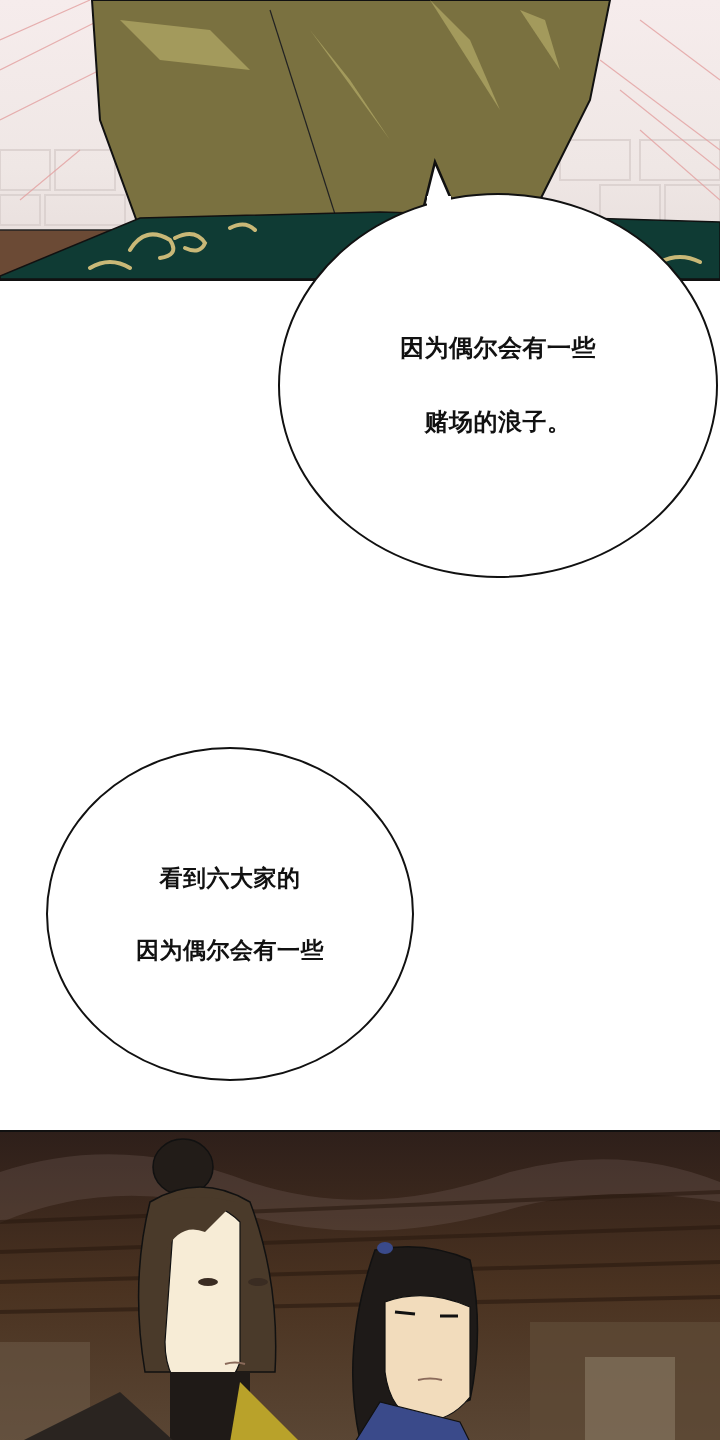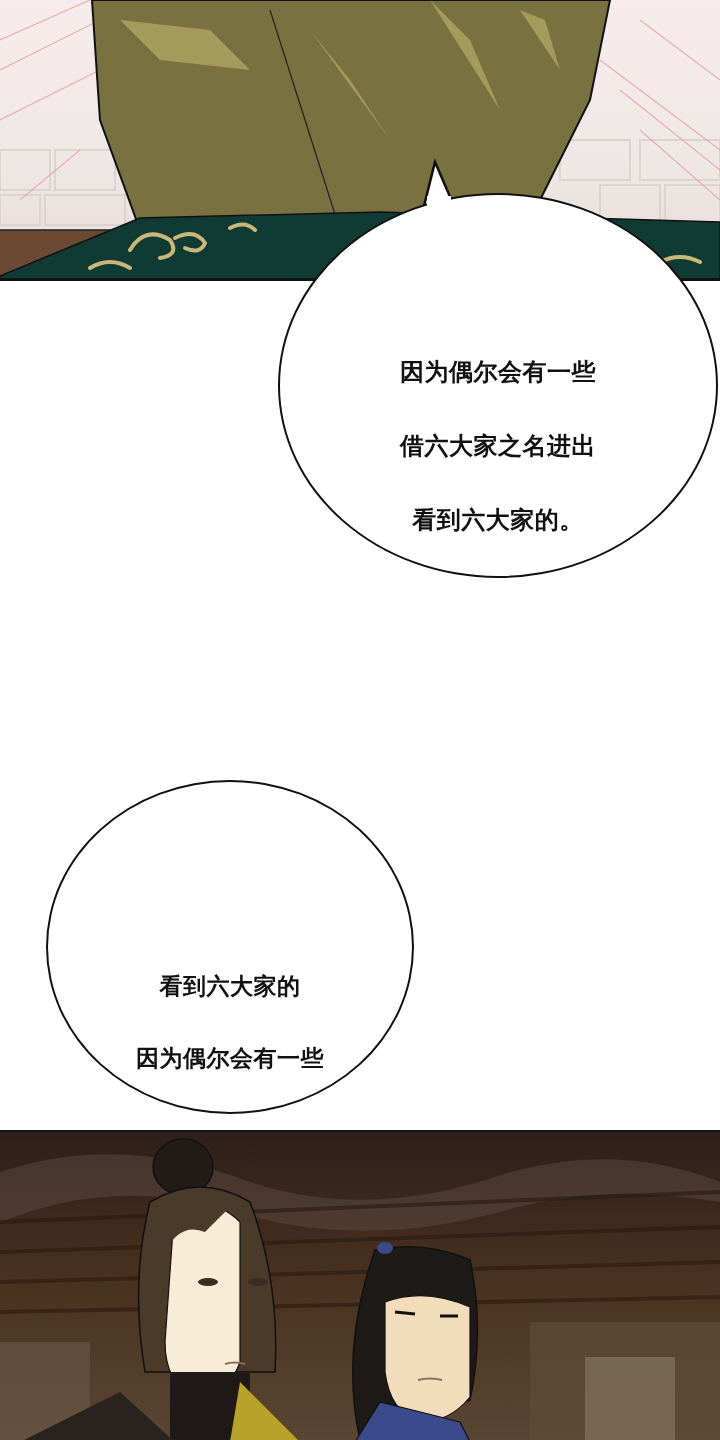--- a/index.html
+++ b/index.html
@@ -1,20 +1,20 @@
 <!DOCTYPE html>
 <html><head>
 <meta charset="utf-8">
 <style>
   html,body{margin:0;padding:0;background:#ffffff;}
   body{width:720px;height:1440px;position:relative;overflow:hidden;font-family:"DejaVu Sans","Liberation Sans",sans-serif;}
   .panel{position:absolute;left:0;width:720px;overflow:hidden;}
   #panel-top{top:0;height:279px;background:linear-gradient(180deg,#f6ecec 0%,#efe7e5 60%,#e6dcda 100%);border-bottom:2px solid #111;}
   #panel-bottom{top:1130px;height:310px;background:#3a2a1f;border-top:2px solid #111;}
-  .bubble{position:absolute;background:#fff;border:2.5px solid #111;border-radius:50%;display:flex;align-items:flex-end;justify-content:center;box-sizing:border-box;}
+  .bubble{position:absolute;background:#fff;border:2.5px solid #111;border-radius:50%;display:flex;align-items:center;justify-content:center;box-sizing:border-box;}
   .bubble-text{text-align:center;font-weight:bold;color:#111;font-size:24px;line-height:37px;letter-spacing:0.5px;white-space:pre-line;}
   svg{display:block;}
 </style>
 </head>
 <body>
 
 <div class="panel" id="panel-top">
   <svg width="720" height="279" viewBox="0 0 720 279">
 
     <g stroke="#d9cfcd" stroke-width="2" fill="none" opacity="0.8">
@@ -59,28 +59,27 @@
     </g>
   </svg>
 </div>
 
 <svg style="position:absolute;left:420px;top:158px;" width="40" height="50" viewBox="0 0 40 50">
   <path d="M4,48 L15,4 L34,48 Z" fill="#fff" stroke="#111" stroke-width="2.5" stroke-linejoin="miter"></path>
 </svg>
 <div class="bubble" style="left:278px;top:193px;width:440px;height:385px;">
   <div class="bubble-text">
     <div>因为偶尔会有一些</div>
-    <div>借六大家之名进出</div>
-    <div>看到六大家的。</div>
+    <div>赌场的浪子。</div>
   </div>
 </div>
 
 <div style="position:absolute;left:427px;top:196px;width:24px;height:10px;background:#fff;"></div>
 
-<div class="bubble" style="left:46px;top:780px;width:368px;height:334px;">
+<div class="bubble" style="left:46px;top:747px;width:368px;height:334px;">
   <div class="bubble-text" style="font-size:23px;line-height:36px;">
     <div>看到六大家的</div>
     <div>因为偶尔会有一些</div>
   </div>
 </div>
 
 <div class="panel" id="panel-bottom">
   <svg width="720" height="310" viewBox="0 0 720 310">
     <defs>
       <linearGradient id="bgG" x1="0" y1="0" x2="0" y2="1">

